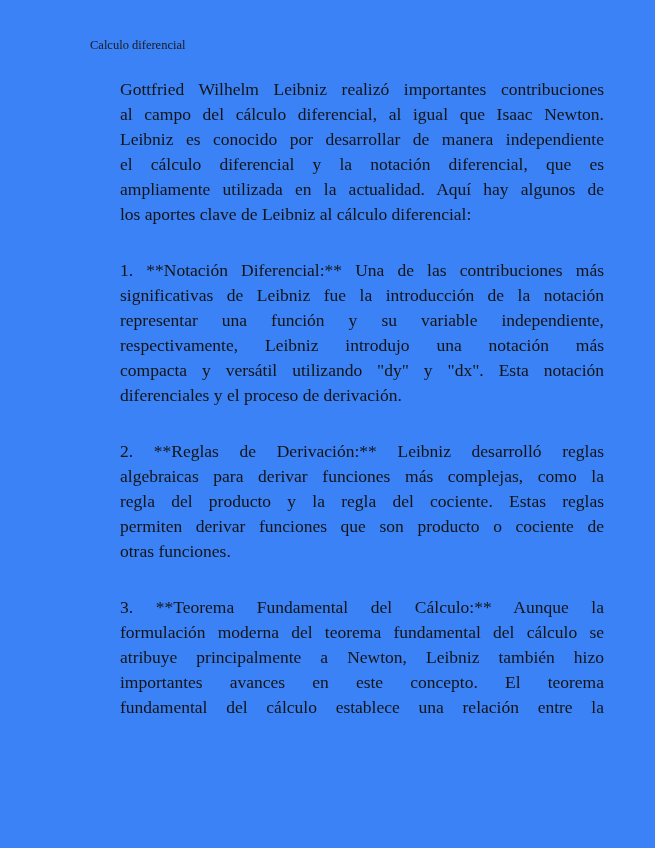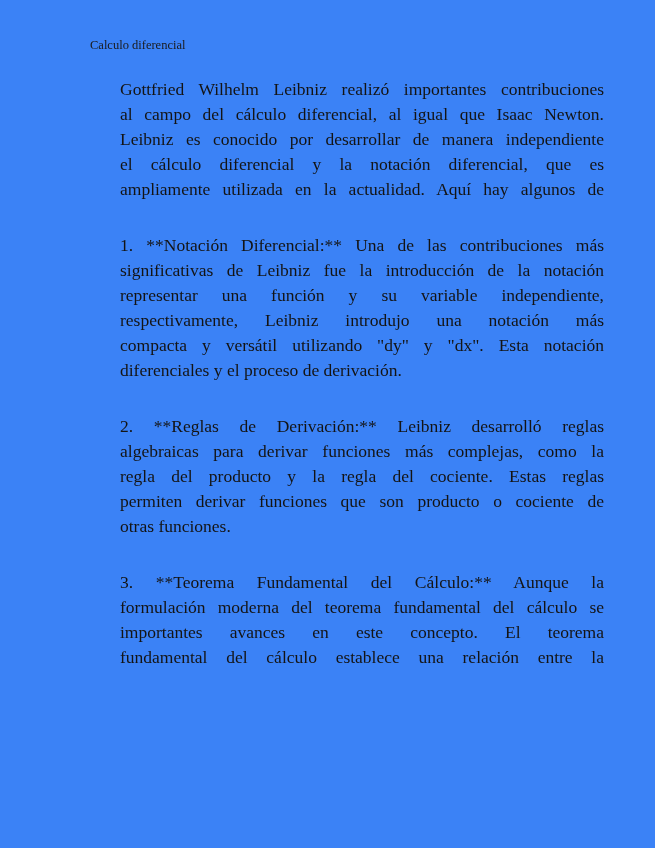--- a/index.html
+++ b/index.html
@@ -57,20 +57,21 @@
 <div class="page">
   <div class="running-header">Calculo diferencial</div>
 
   <div class="content">
     <div class="para">
         <div class="line">Gottfried Wilhelm Leibniz realizó importantes contribuciones</div>
         <div class="line">al campo del cálculo diferencial, al igual que Isaac Newton.</div>
         <div class="line">Leibniz es conocido por desarrollar de manera independiente</div>
         <div class="line">el cálculo diferencial y la notación diferencial, que es</div>
         <div class="line">ampliamente utilizada en la actualidad. Aquí hay algunos de</div>
+        <div class="line last">los aportes clave de Leibniz al cálculo diferencial:</div>
       </div>
 
     <div class="para">
         <div class="line">1. **Notación Diferencial:** Una de las contribuciones más</div>
         <div class="line">significativas de Leibniz fue la introducción de la notación</div>
         <div class="line">representar una función y su variable independiente,</div>
         <div class="line">respectivamente, Leibniz introdujo una notación más</div>
         <div class="line">compacta y versátil utilizando "dy" y "dx". Esta notación</div>
         <div class="line last">diferenciales y el proceso de derivación.</div>
       </div>
@@ -79,17 +80,18 @@
         <div class="line">2. **Reglas de Derivación:** Leibniz desarrolló reglas</div>
         <div class="line">algebraicas para derivar funciones más complejas, como la</div>
         <div class="line">regla del producto y la regla del cociente. Estas reglas</div>
         <div class="line">permiten derivar funciones que son producto o cociente de</div>
         <div class="line last">otras funciones.</div>
       </div>
 
     <div class="para">
         <div class="line">3. **Teorema Fundamental del Cálculo:** Aunque la</div>
         <div class="line">formulación moderna del teorema fundamental del cálculo se</div>
+        <div class="line">atribuye principalmente a Newton, Leibniz también hizo</div>
         <div class="line">importantes avances en este concepto. El teorema</div>
         <div class="line">fundamental del cálculo establece una relación entre la</div>
       </div>
   </div>
 </div>
 
 </body></html>

